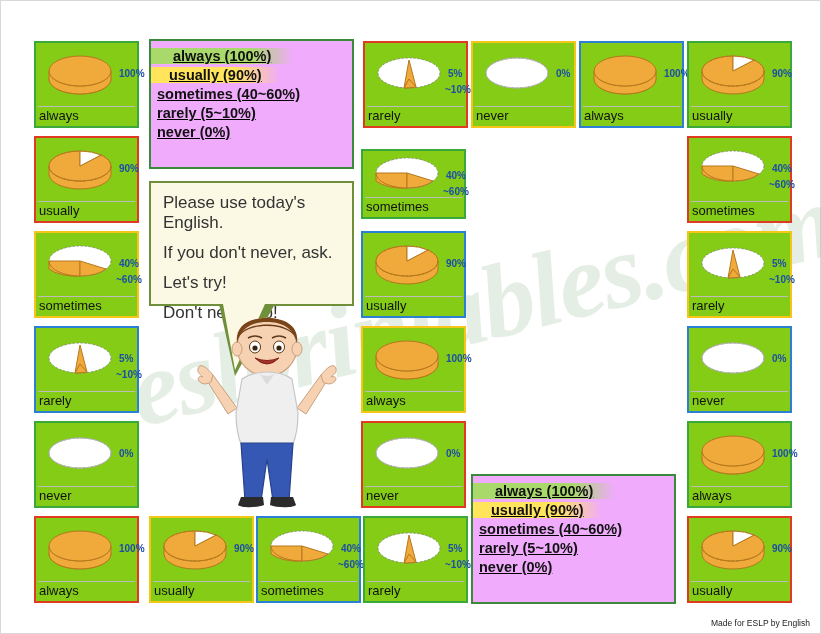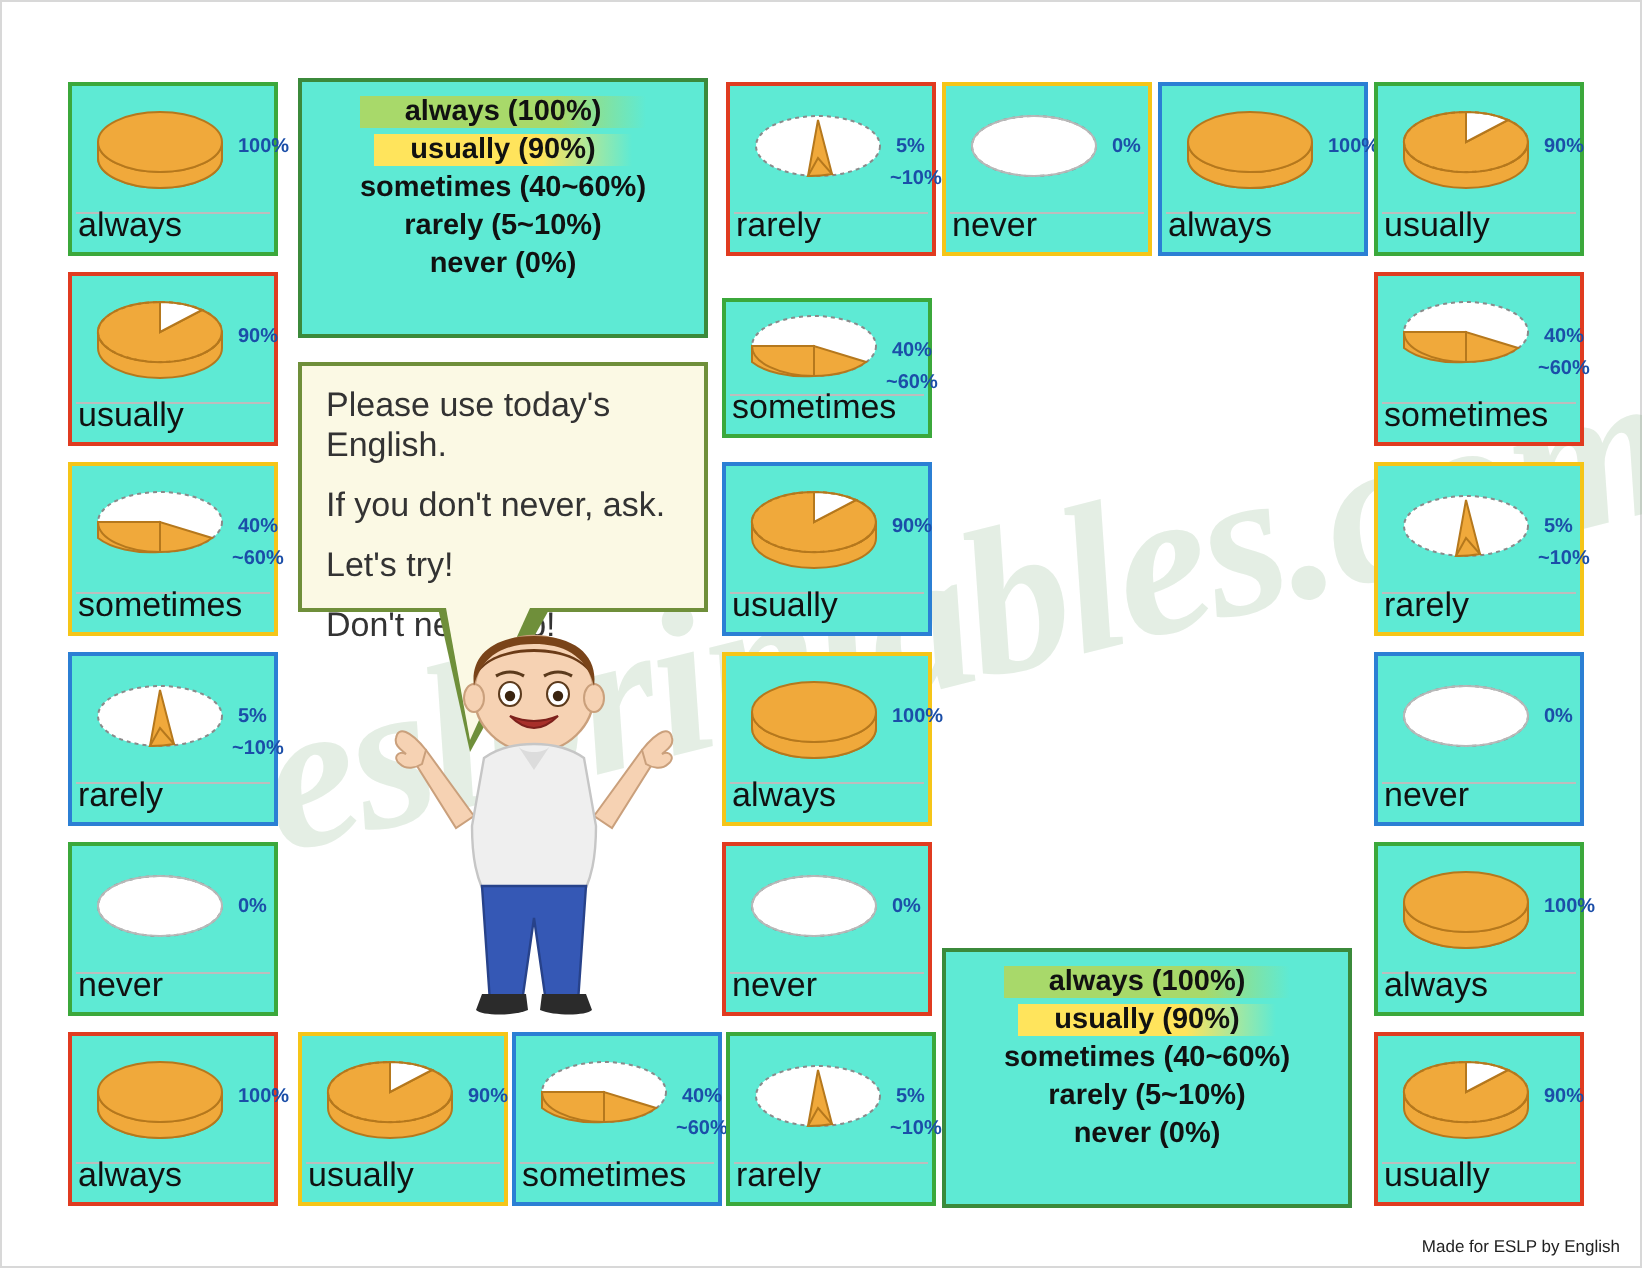--- a/index.html
+++ b/index.html
@@ -28,55 +28,56 @@
     transform:rotate(-14deg);
     white-space:nowrap;
     pointer-events:none;
     letter-spacing:-2px;
     user-select:none;
   }
   
   .card{
     position:absolute;
     box-sizing:border-box;
-    background:#5eead4;
+    background:#84cc16;
     border:2px solid #444;
   }
   .card .pie-wrap{
     position:absolute;
     left:0;right:0;top:2px;
     height:56px;
   }
   .card .label{
     position:absolute;
     left:3px;bottom:3px;
-    font-size:17px;
+    font-size:13px;
     color:#111;
     font-family:"Liberation Sans", sans-serif;
     margin-top:28px;
   }
   .card .divider{
     position:absolute;left:2px;right:2px;bottom:19px;
     height:1px;background:#bdbdbd;
   }
   .pct{
     position:absolute;
     font-size:10px;
     font-weight:bold;
     color:#1b4ea8;
     line-height:10px;
   }
   
   .legend{
     position:absolute;
     box-sizing:border-box;
-    background:#5eead4;
+    background:#f0abfc;
     border:2px solid #3b8a3b;
-    text-align:center;
+    text-align:left;
     padding-top:4px;
+    text-decoration:underline;
   }
   .legend .row{
     font-size:14.5px;
     font-weight:bold;
     color:#111;
     margin:3px 0;
     display:block;
     position:relative;
   }
   .legend .row span.hl{

